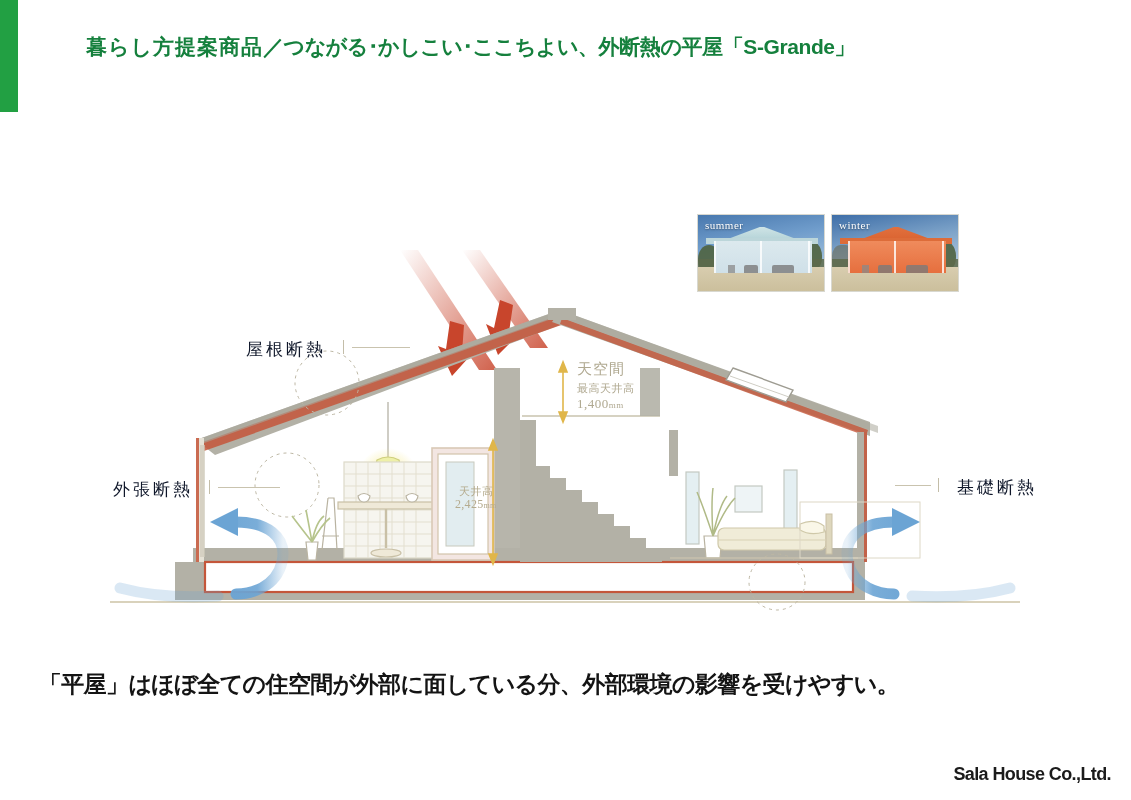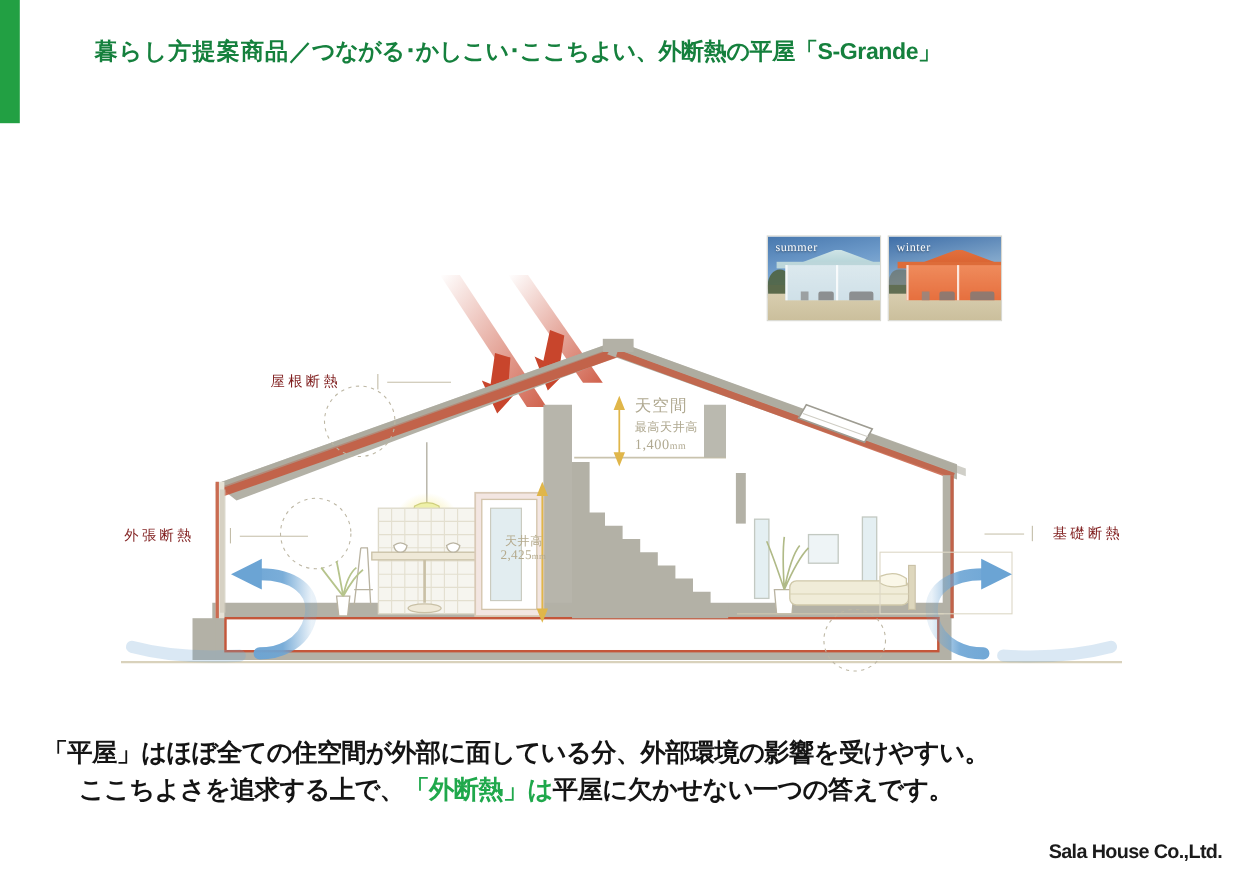--- a/index.html
+++ b/index.html
@@ -29,21 +29,21 @@
   .head-line2{
     position:absolute;left:108px;top:100px;
     font-size:26px;font-weight:bold;color:#141414;
     letter-spacing:-0.8px;white-space:nowrap;
   }
   .head-line2 .green{color:#1FA84B;}
 
   
   .thumbs{position:absolute;left:697px;top:214px;display:flex;gap:6px;}
   .thumb{
-    position:relative;width:104px;height:78px;overflow:hidden;
+    position:relative;width:128px;height:78px;overflow:hidden;
     border:1px solid #d8d8d0;box-sizing:border-box;
   }
   .thumb .sky{position:absolute;left:0;top:0;right:0;height:54px;}
   .thumb.summer .sky{
     background:linear-gradient(170deg,#4878ae 0%,#6f9ccb 45%,#a9c6de 100%);
   }
   .thumb.winter .sky{
     background:linear-gradient(170deg,#3e6ea8 0%,#7ea4c9 50%,#b6cade 100%);
   }
   .thumb .ground{
@@ -89,21 +89,21 @@
   }
 
   
   .figure{position:absolute;left:0;top:250px;width:1131px;height:380px;}
   .figure svg{display:block;}
 
   
   .anno{
     position:absolute;
     font-family:"Liberation Serif","DejaVu Serif",serif;
-    font-size:13px;color:#7f1d1d;letter-spacing:3px;white-space:nowrap;
+    font-size:17px;color:#0f172a;letter-spacing:3px;white-space:nowrap;
   }
   .anno-roof{left:246px;top:338px;}
   .anno-wall{left:113px;top:478px;}
   .anno-found{left:957px;top:476px;}
   .tick{
     position:absolute;width:1px;height:14px;background:#c3bda8;
   }
   .tick-roof{left:343px;top:340px;}
   .tick-wall{left:209px;top:480px;}
   .tick-found{left:938px;top:478px;}
@@ -379,18 +379,17 @@
 
   <div class="dim dim-sky">天空間</div>
   <div class="dim dim-sky-sub">最高天井高</div>
   <div class="dim dim-sky-val"><span>1,400</span><span class="u">mm</span></div>
 
   <div class="dim dim-ceil">天井高</div>
   <div class="dim dim-ceil-val"><span>2,425</span><span class="u">mm</span></div>
 
   <div class="caption">
     <div>「平屋」はほぼ全ての住空間が外部に面している分、外部環境の影響を受けやすい。</div>
-    <div><span>ここちよさを追求する上で、</span><span class="green">「外断熱」は</span><span>平屋に欠かせない一つの答えです。</span></div>
   </div>
 
   <div class="footer">Sala House Co.,Ltd.</div>
 
 </div>
 
 </body></html>

